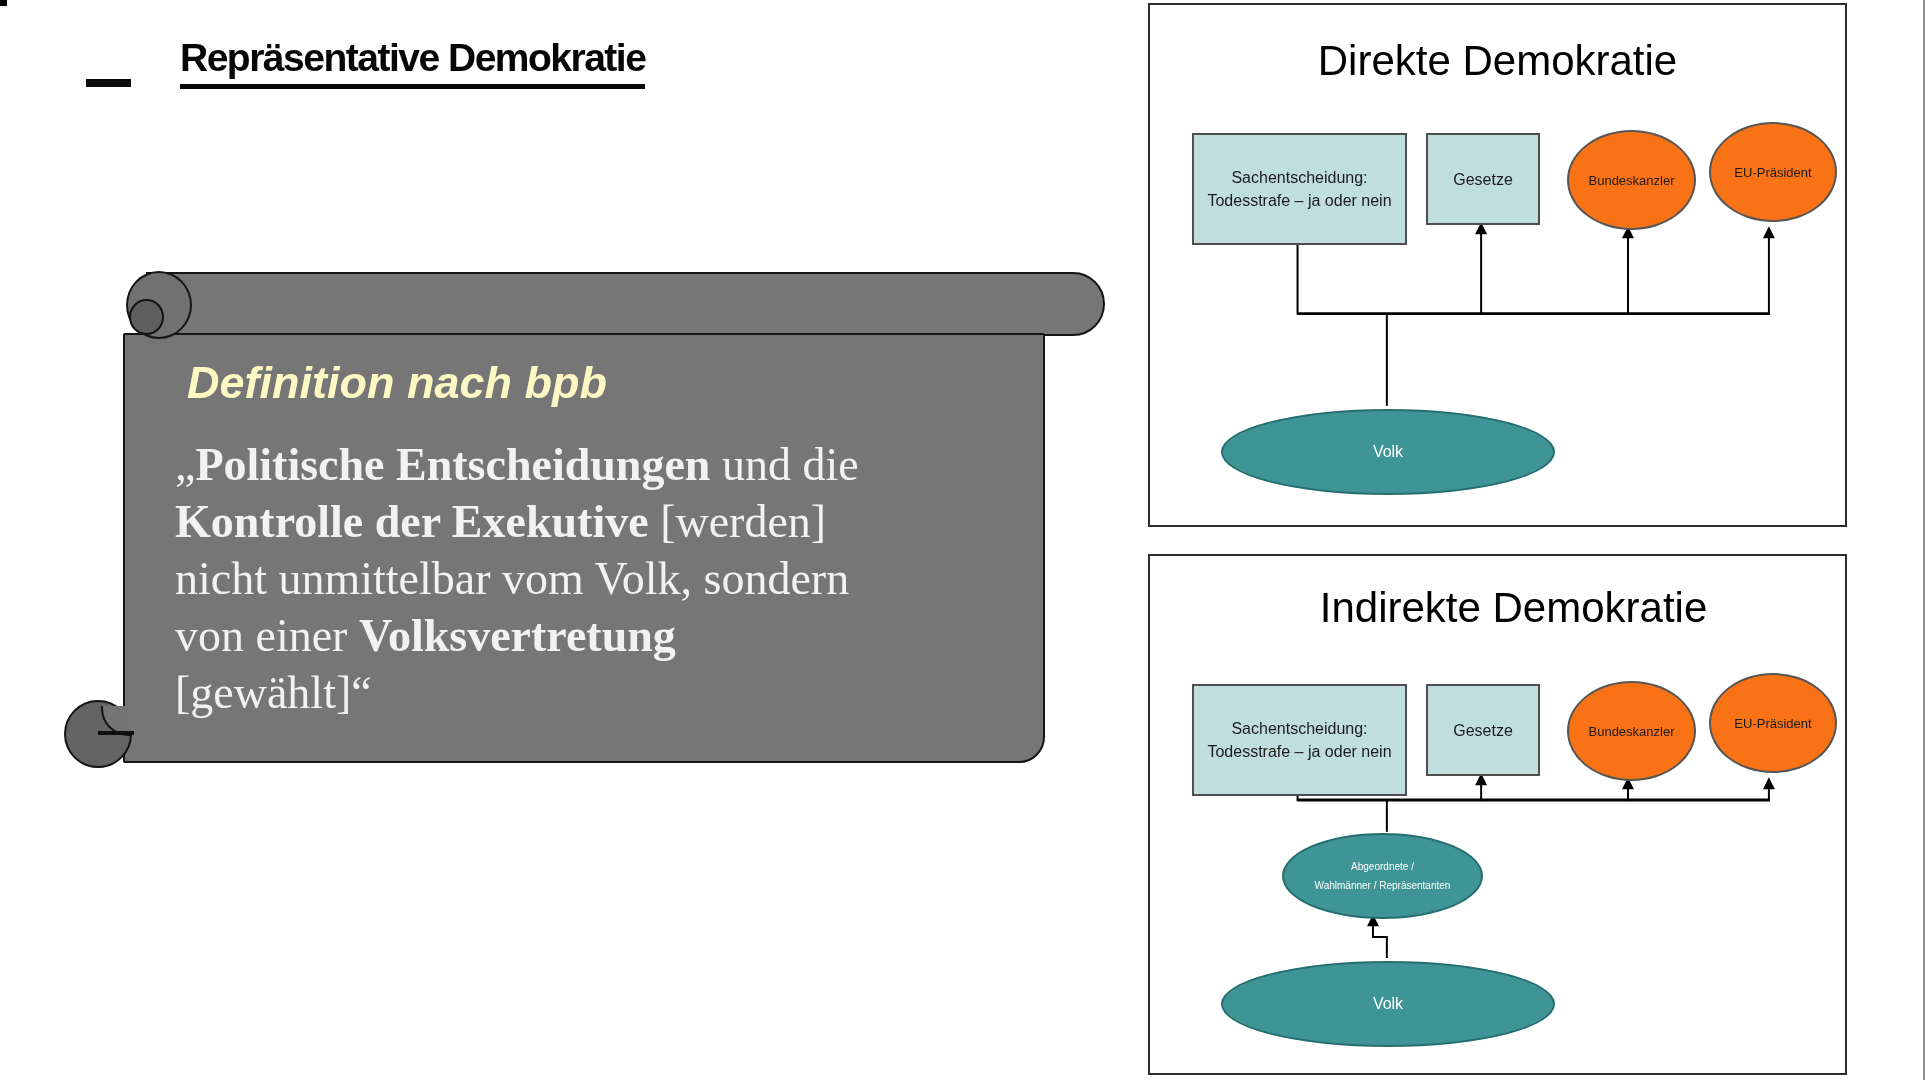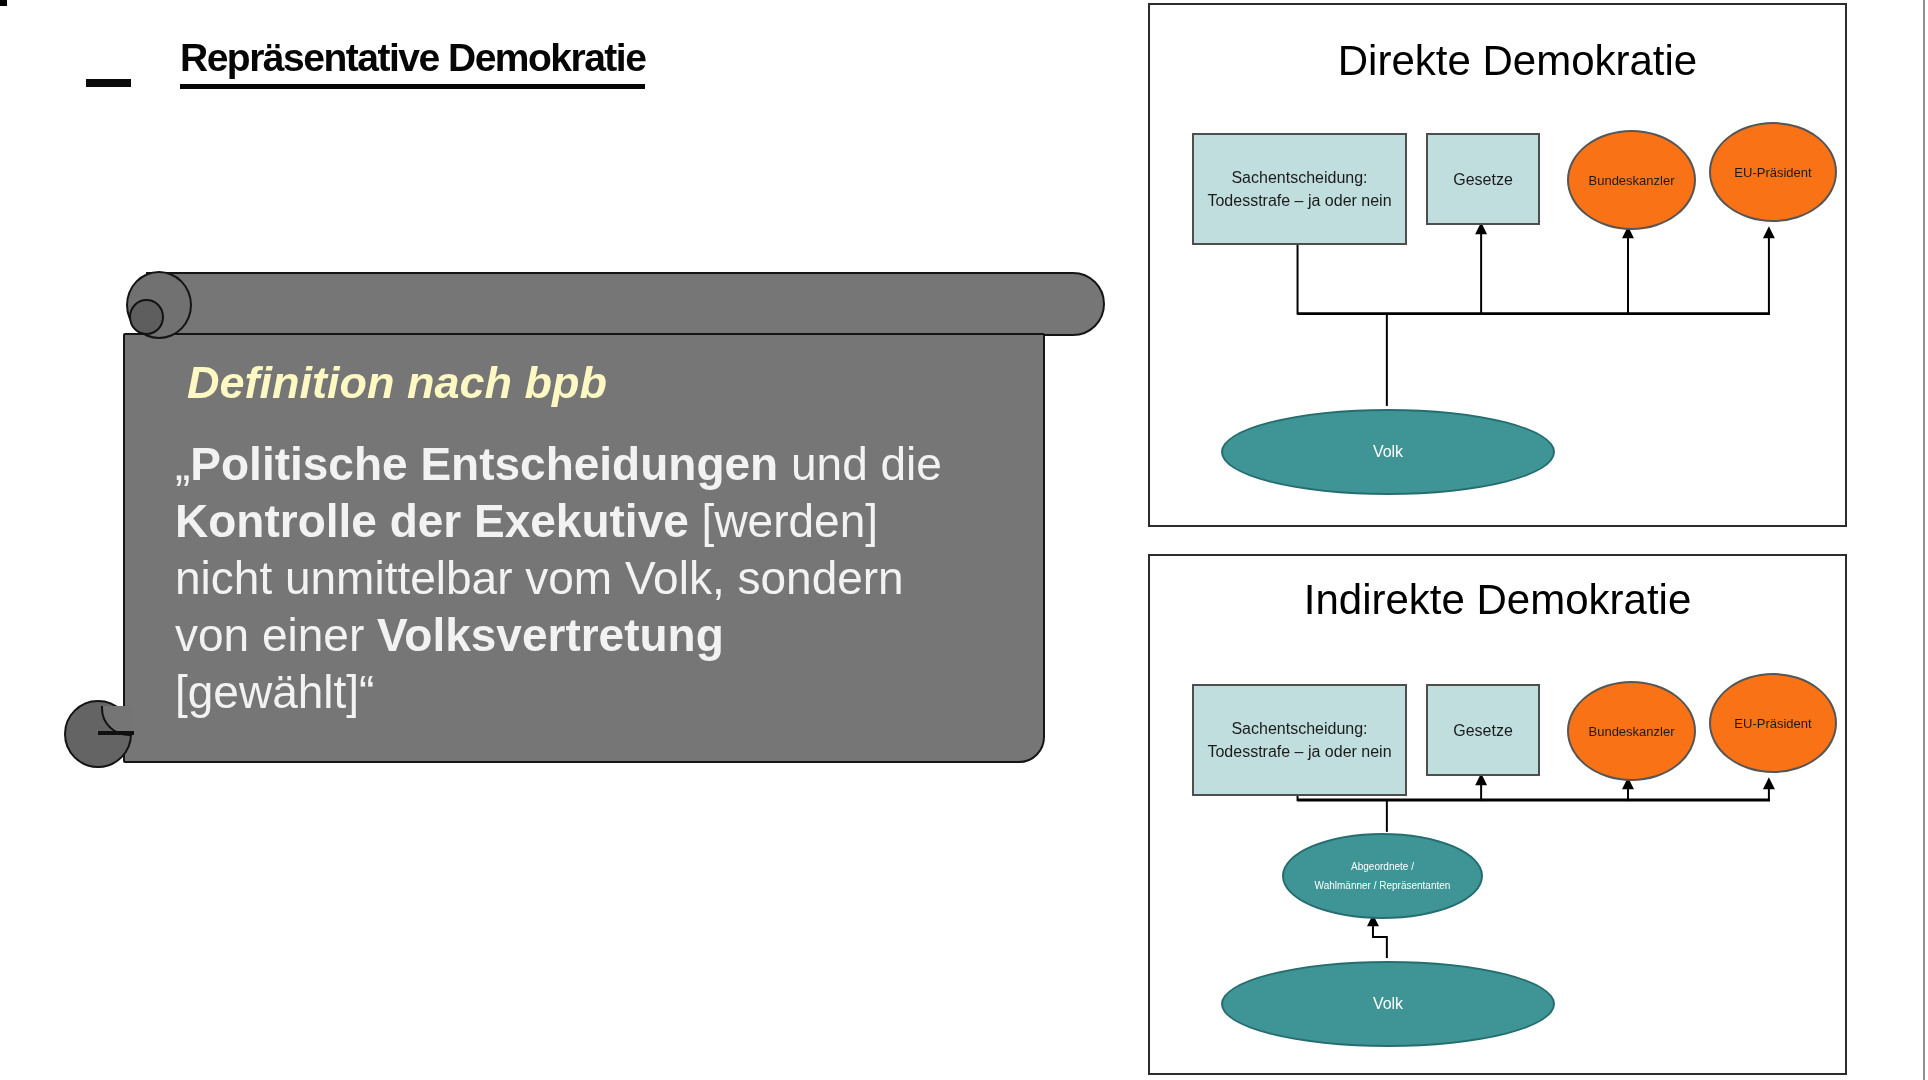--- a/index.html
+++ b/index.html
@@ -39,37 +39,37 @@
     content:"";position:absolute;right:-4px;top:29px;width:36px;height:4px;background:#101010;
   }
   .curl-bottom::before{
     content:"";position:absolute;right:-2px;top:4px;width:46%;height:44%;
     background:#757575;border-left:2px solid #121212;border-bottom:2px solid #121212;
     border-radius:0 0 0 90%;
   }
   .def-heading{
     margin:22px 0 4px 62px;font-size:45px;font-weight:700;color:#fef9c3;white-space:nowrap;font-style:italic;
   }
-  .def-quote{margin:27px 0 0 50px;font-size:46px;font-weight:400;color:#f2f2f2;line-height:57px;}
+  .def-quote{margin:27px 0 0 50px;font-size:46px;font-weight:400;color:#f2f2f2;line-height:57px;font-family:Liberation Serif, serif;}
   .q-line{white-space:nowrap;}
   .q-line b{font-weight:700;}
 
   
   .panel{
     position:absolute;left:1148px;width:699px;box-sizing:border-box;
     background:#fff;border:2px solid #2c2c2c;
   }
   .panel-a{top:3px;height:524px;}
   .panel-b{top:554px;height:521px;}
   .panel-title{
     position:absolute;left:0;width:100%;text-align:center;margin:0;
     font-size:42px;font-weight:400;color:#000;white-space:nowrap;
   }
-  .panel-a .panel-title{top:32px;padding-left:20px;}
-  .panel-b .panel-title{top:20px;}
+  .panel-a .panel-title{top:32px;}
+  .panel-b .panel-title{top:28px;margin-left:16px;}
   .connectors{position:absolute;left:0;top:0;width:100%;height:100%;}
   .shape{
     position:absolute;box-sizing:border-box;display:flex;align-items:center;justify-content:center;
     text-align:center;color:#1b1b1b;
   }
   .rect{background:#c1dedf;border:2px solid #4e4e4e;flex-direction:column;font-size:16px;line-height:23px;}
   .ell{background:#f97316;border:2px solid #565656;border-radius:50%;font-size:13px;}
   .box1{left:42px;top:128px;width:215px;height:112px;}
   .box2{left:276px;top:128px;width:114px;height:92px;}
   .e1{left:417px;top:125px;width:129px;height:100px;}

